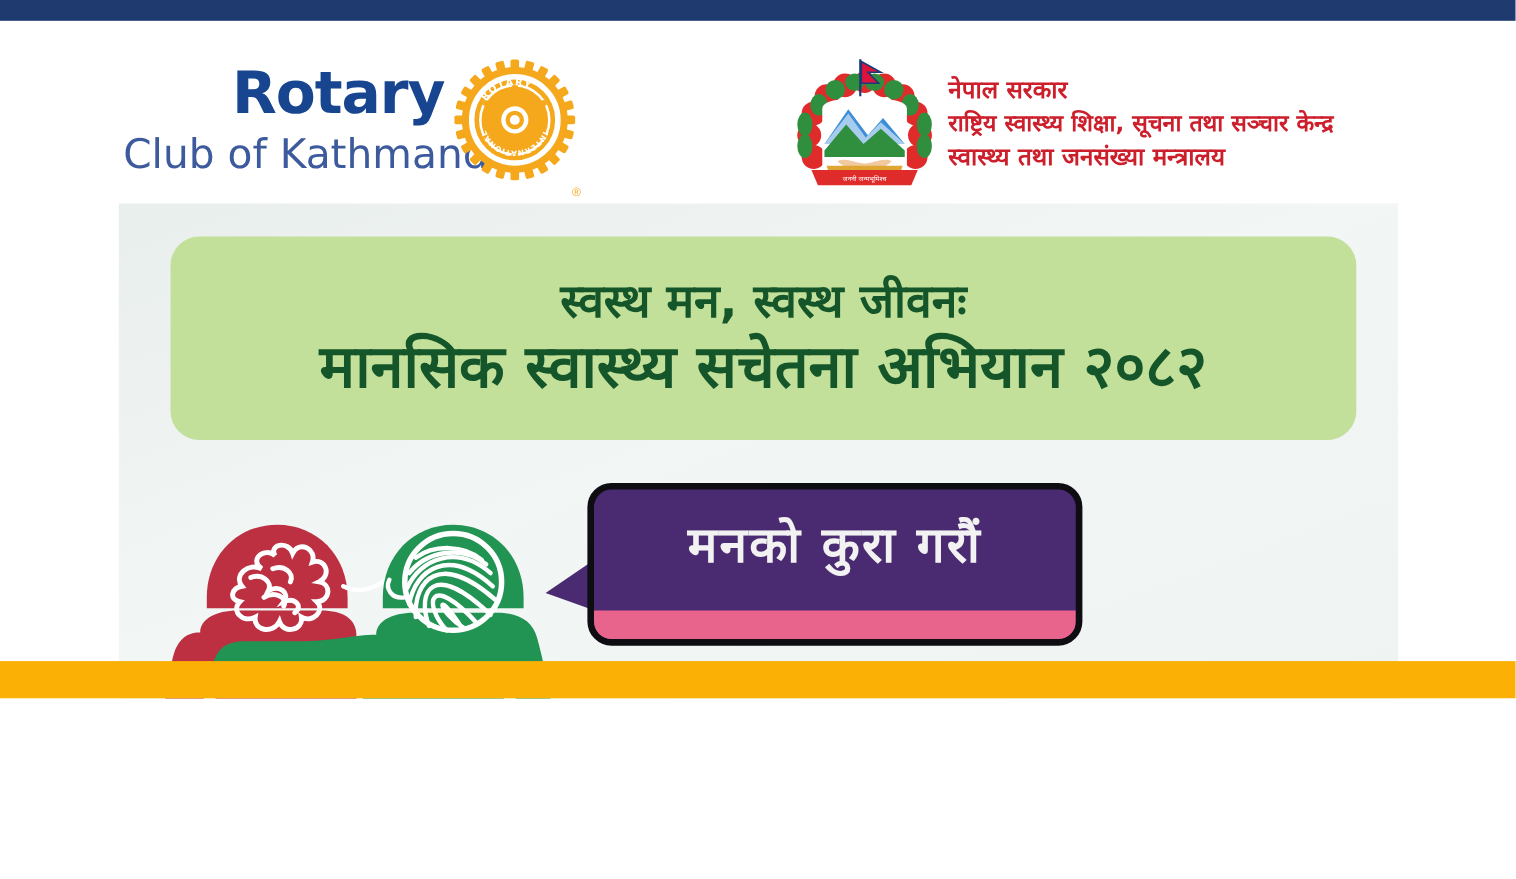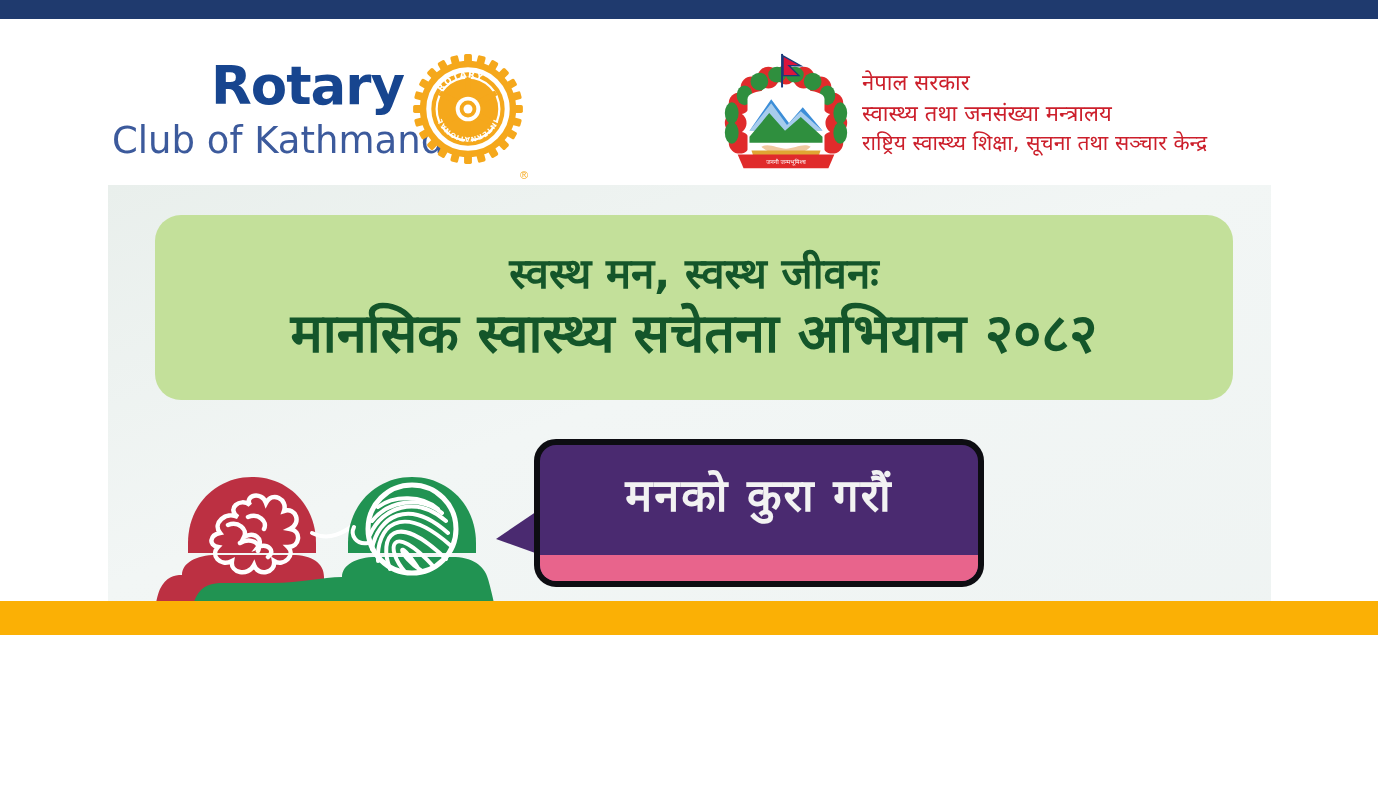--- a/index.html
+++ b/index.html
@@ -45,21 +45,21 @@
     font-family:"DejaVu Sans", sans-serif;
     font-size:21px;font-weight:bold;color:#1d7a34;line-height:1.05;
   }
 
   
   .govt{position:absolute;left:712px;top:24px;width:580px;height:156px;}
   .govt-emblem{position:absolute;left:0;top:8px;width:148px;height:140px;}
   .govt-lines{position:absolute;left:150px;top:24px;width:430px;}
   .govt-line{
     font-family:"DejaVu Sans", sans-serif;
-    color:#cc1f2b;font-weight:normal;white-space:nowrap;
+    color:#cc1f2b;font-weight:bold;white-space:nowrap;
   }
   .gl1{font-size:22px;line-height:1.42;}
   .gl2{font-size:22px;line-height:1.42;}
   .gl3{font-size:21px;line-height:1.42;}
 
   
   .panel{
     position:absolute;left:108px;top:185px;width:1163px;height:580px;
     background:linear-gradient(160deg,#e9efec 0%,#f2f6f5 40%,#eef3f2 100%);
     overflow:hidden;
@@ -286,22 +286,22 @@
         <path d="M26 104 L124 104 L118 118 L32 118 Z" fill="#e02b2b"></path>
         <text x="75" y="114" font-family="DejaVu Sans, sans-serif" font-size="6" fill="#ffffff" text-anchor="middle">जननी जन्मभूमिश्च</text>
 
         <g transform="translate(68,2)">
           <path d="M2 0 L2 34 L4 34 L4 0 Z" fill="#1a3a7a"></path>
           <path d="M4 2 L22 12 L10 12 L20 22 L4 22 Z" fill="#dc143c" stroke="#1a3a7a" stroke-width="1.4"></path>
         </g>
       </svg>
       <div class="govt-lines">
         <div class="govt-line gl1">नेपाल सरकार</div>
+        <div class="govt-line gl3">राष्ट्रिय स्वास्थ्य शिक्षा, सूचना तथा सञ्चार केन्द्र</div>
         <div class="govt-line gl2">स्वास्थ्य तथा जनसंख्या मन्त्रालय</div>
-        <div class="govt-line gl3">राष्ट्रिय स्वास्थ्य शिक्षा, सूचना तथा सञ्चार केन्द्र</div>
       </div>
     </div>
 
   </div>
 
   <div class="panel">
 
     <div class="titlebanner">
       <div class="t-line t1">स्वस्थ मन, स्वस्थ जीवनः</div>
       <div class="t-line t2">मानसिक स्वास्थ्य सचेतना अभियान २०८२</div>

